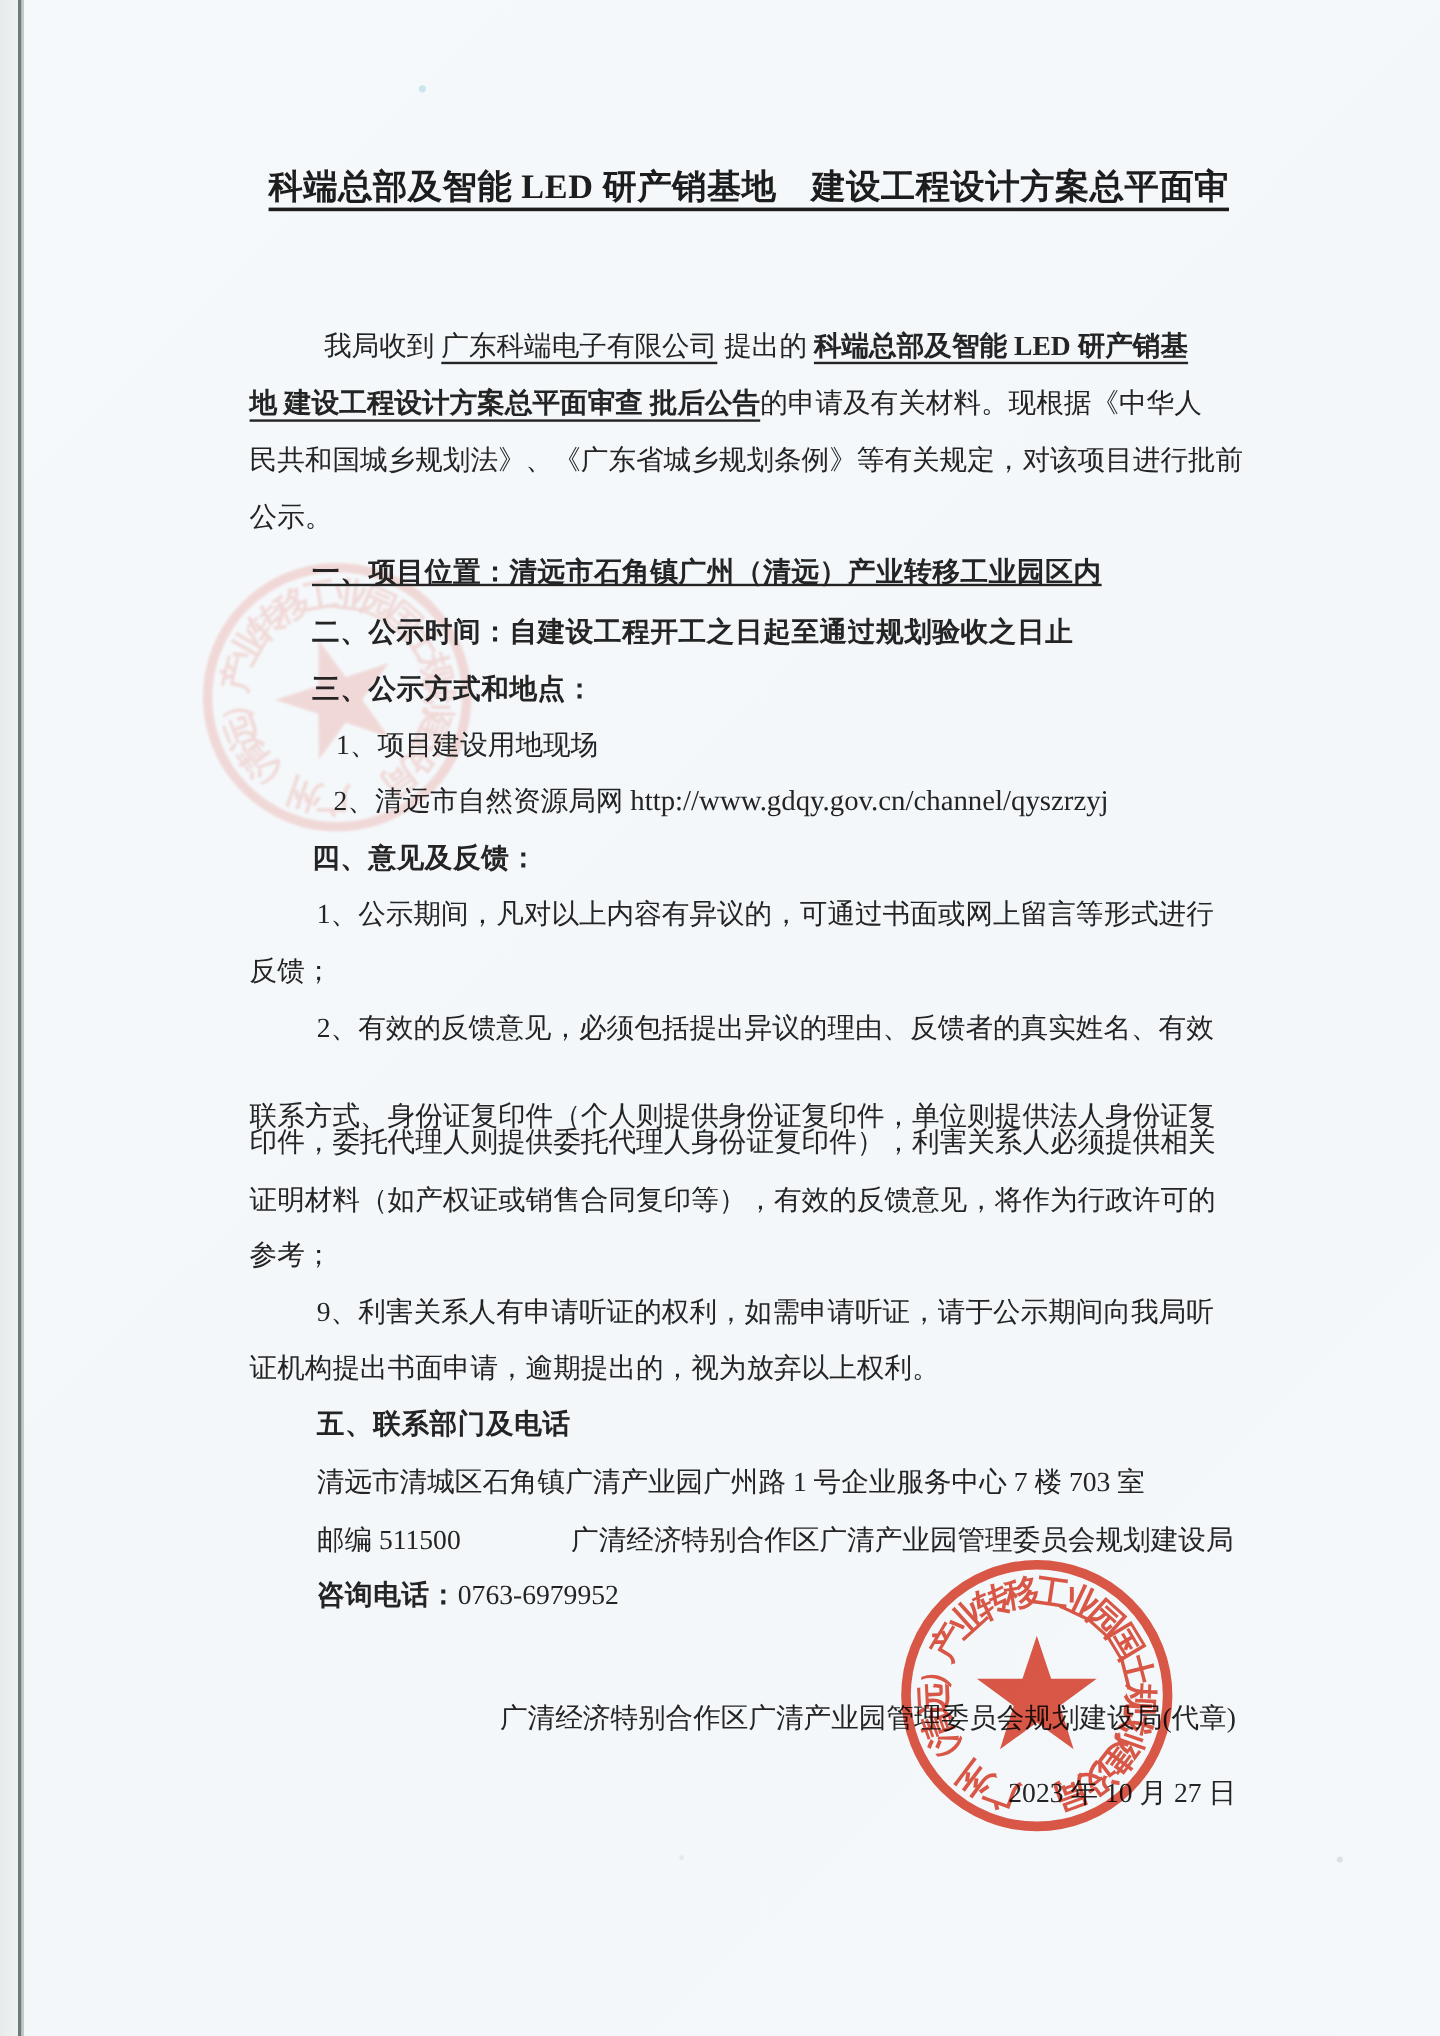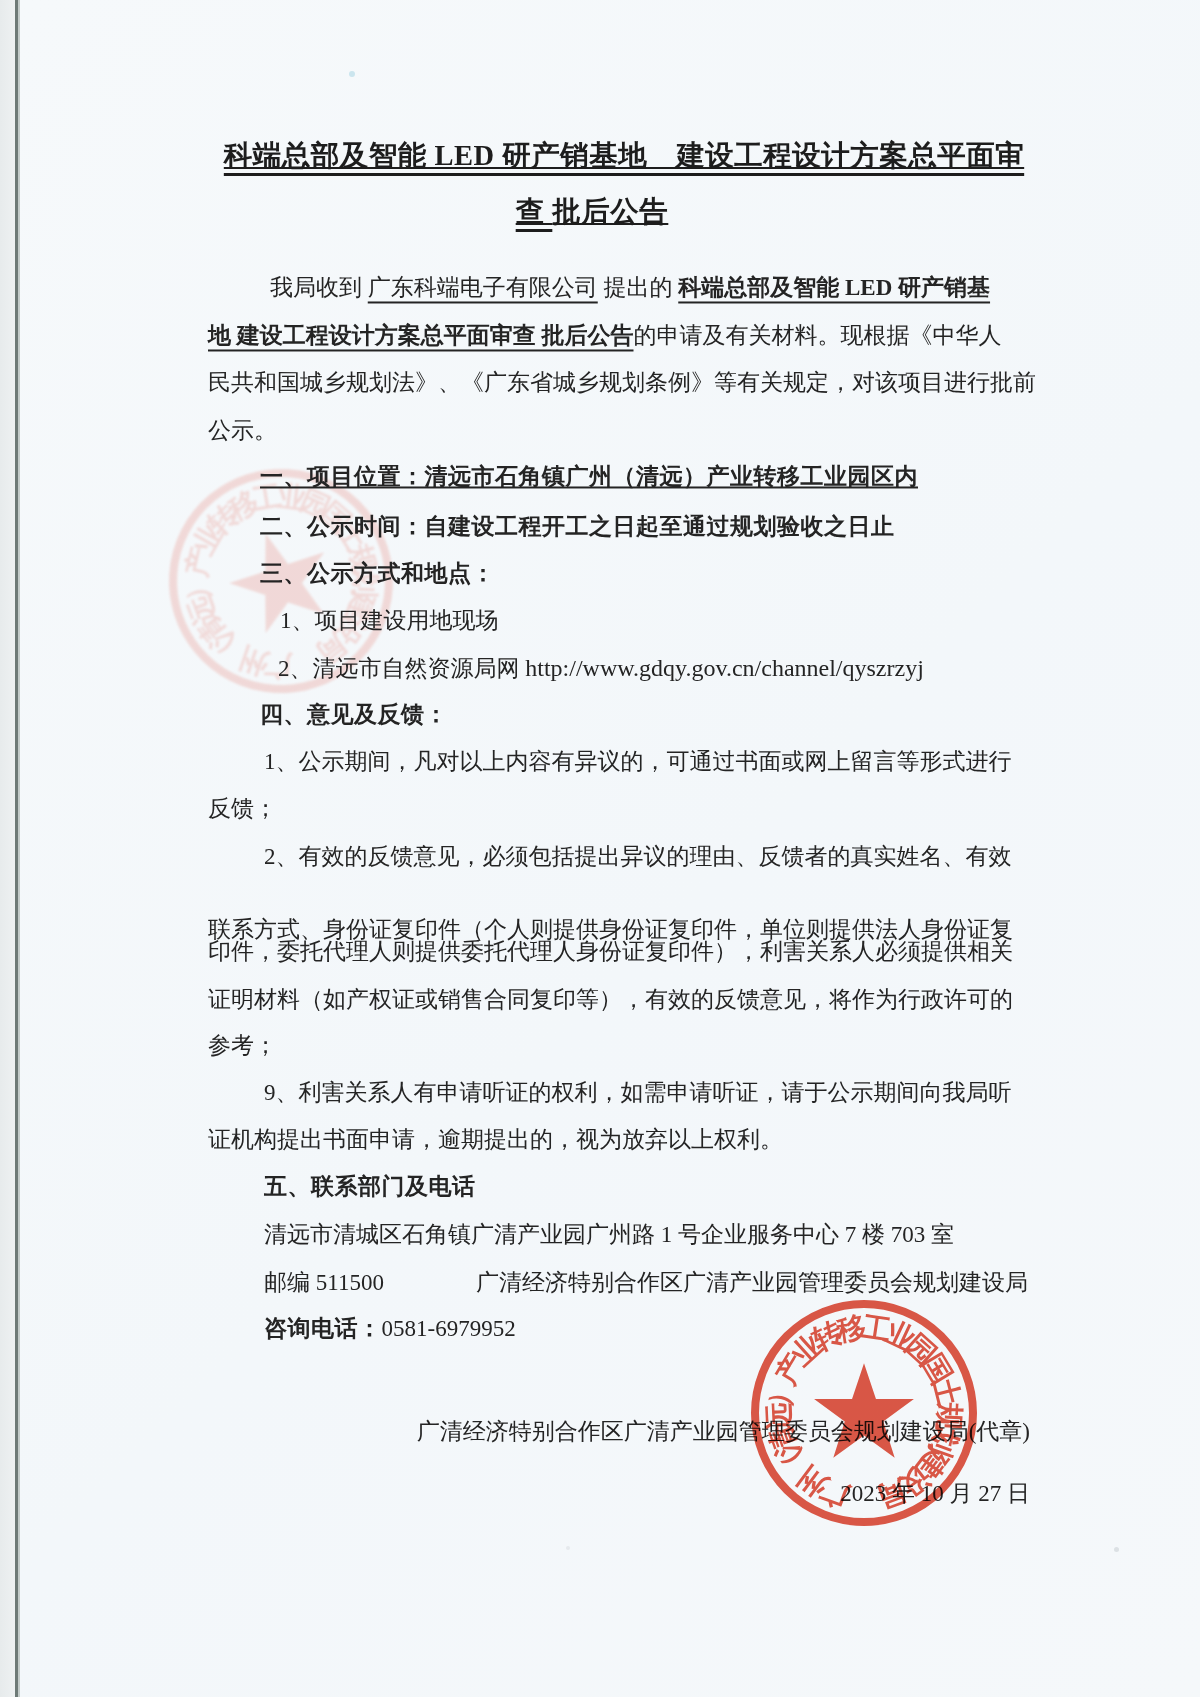--- a/index.html
+++ b/index.html
@@ -8,21 +8,21 @@
   
   .scan-strip{position:absolute;left:0;top:0;width:15px;height:100%;
     background:linear-gradient(90deg,#e7ebec,#eef1f2);}
   .scan-line{position:absolute;left:15px;top:0;width:3px;height:100%;background:#6e7a77;}
   .scan-line2{position:absolute;left:18px;top:0;width:2px;height:100%;background:#c3cbc9;}
   .paper{position:absolute;left:20px;top:0;right:0;bottom:0;
     background:linear-gradient(135deg,#f6f9fb 0%,#f3f7fa 55%,#f5f8fa 100%);}
 
   .title{position:absolute;left:188px;width:832px;margin:0;text-align:center;
     font-size:28.5px;font-weight:bold;color:#1d1d1d;letter-spacing:.5px;
-    font-family:"Liberation Serif",serif;white-space:pre;transform:translateY(-50%);z-index:2;text-decoration:underline;}
+    font-family:"Liberation Serif",serif;white-space:pre;transform:translateY(-50%);z-index:2;}
   .title .u-title{text-decoration:underline;text-decoration-thickness:2.5px;text-underline-offset:8px;}
   .title.l2{transform:translate(-32px,-50%);}
 
   .line{position:absolute;font-size:23px;line-height:1.35;color:#242424;white-space:pre;
     transform:translateY(-50%);z-index:2;font-family:"Liberation Serif",serif;}
   .seg{color:#242424;}
   .seg-u{text-decoration:underline;text-decoration-thickness:2px;text-underline-offset:6px;}
   .seg-h{font-family:"Liberation Sans",sans-serif;font-weight:700;letter-spacing:.5px;}
   .seg-b{font-weight:700;}
   .seg-m{font-family:Liberation Serif, serif;font-size:24px;text-align:center;}
@@ -40,21 +40,20 @@
 </head>
 <body>
 
 <div id="scan">
   <div class="scan-strip"></div>
   <div class="scan-line"></div>
   <div class="scan-line2"></div>
 
   <div class="paper">
     <h1 class="title l1" style="top:156px"><span class="u-title">科端总部及智能 LED 研产销基地　建设工程设计方案总平面审</span></h1>
-    <h1 class="title l2" style="top:212px"><span class="u-title">查 </span><span>批后公告</span></h1>
 
     <div id="lines">
         <div class="line" style="top: 288px; left: 250px;"><span class="seg">我局收到 </span><span class="seg seg-u">广东科端电子有限公司</span><span class="seg"> 提出的 </span><span class="seg seg-u seg-b">科端总部及智能 LED 研产销基</span></div>
         <div class="line" style="top: 336px; left: 188px;"><span class="seg seg-u seg-b">地 建设工程设计方案总平面审查 批后公告</span><span class="seg">的申请及有关材料。现根据《中华人</span></div>
         <div class="line" style="top: 383px; left: 188px;"><span class="seg">民共和国城乡规划法》、《广东省城乡规划条例》等有关规定，对该项目进行批前</span></div>
         <div class="line" style="top: 431px; left: 188px;"><span class="seg">公示。</span></div>
         <div class="line" style="top: 477px; left: 240px; text-decoration: underline;"><span class="seg seg-h">一、项目位置：清远市石角镇广州（清远）产业转移工业园区内</span></div>
         <div class="line" style="top: 527px; left: 240px;"><span class="seg seg-h">二、公示时间：自建设工程开工之日起至通过规划验收之日止</span></div>
         <div class="line" style="top: 574px; left: 240px;"><span class="seg seg-h">三、公示方式和地点：</span></div>
         <div class="line" style="top: 621px; left: 260px;"><span class="seg">1、项目建设用地现场</span></div>
@@ -65,21 +64,21 @@
         <div class="line" style="top: 857px; left: 244px;"><span class="seg">2、有效的反馈意见，必须包括提出异议的理由、反馈者的真实姓名、有效</span></div>
         <div class="line" style="top: 905px; left: 188px; margin-top: 25px;"><span class="seg">联系方式、身份证复印件（个人则提供身份证复印件，单位则提供法人身份证复</span></div>
         <div class="line" style="top: 952px; left: 188px;"><span class="seg">印件，委托代理人则提供委托代理人身份证复印件），利害关系人必须提供相关</span></div>
         <div class="line" style="top: 1000px; left: 188px;"><span class="seg">证明材料（如产权证或销售合同复印等），有效的反馈意见，将作为行政许可的</span></div>
         <div class="line" style="top: 1046px; left: 188px;"><span class="seg">参考；</span></div>
         <div class="line" style="top: 1093px; left: 244px;"><span class="seg">9、利害关系人有申请听证的权利，如需申请听证，请于公示期间向我局听</span></div>
         <div class="line" style="top: 1140px; left: 188px;"><span class="seg">证机构提出书面申请，逾期提出的，视为放弃以上权利。</span></div>
         <div class="line" style="top: 1187px; left: 244px;"><span class="seg seg-h">五、联系部门及电话</span></div>
         <div class="line" style="top: 1235px; left: 244px;"><span class="seg">清远市清城区石角镇广清产业园广州路 1 号企业服务中心 7 楼 703 室</span></div>
         <div class="line" style="top: 1283px; left: 244px;"><span class="seg">邮编 511500　　　　广清经济特别合作区广清产业园管理委员会规划建设局</span></div>
-        <div class="line" style="top: 1329px; left: 244px;"><span class="seg seg-h">咨询电话：</span><span class="seg">0581-6979952</span></div>
+        <div class="line" style="top: 1329px; left: 244px;"><span class="seg seg-h">咨询电话：</span><span class="seg">0763-6979952</span></div>
         <div class="line" style="top: 1432px; right: 170px; margin-left: 17px;"><span class="seg">广清经济特别合作区广清产业园管理委员会规划建设局(代章)</span></div>
         <div class="line" style="top: 1494px; right: 170px; font-family: Liberation Serif, serif;"><span class="seg">2023 年 10 月 27 日</span></div>
       </div>
 
     <div class="stamp ghost" id="stamp-ghost" style="left: 149px; top: 469px; width: 224px; height: 224px; color: rgb(221, 59, 38); opacity: 0.16; transform: rotate(-18deg);">
         <div class="ring"></div>
         <svg width="104" height="100" viewBox="0 0 100 96">
           <polygon points="50,2 61.5,36.5 98,36.5 68.5,58 79.5,93 50,71.5 20.5,93 31.5,58 2,36.5 38.5,36.5" fill="#dd3b26"></polygon>
         </svg>
         <span class="seal-ch" style="transform: translate(-50%, -50%) rotate(-160deg) translateY(-84px);">广</span>

